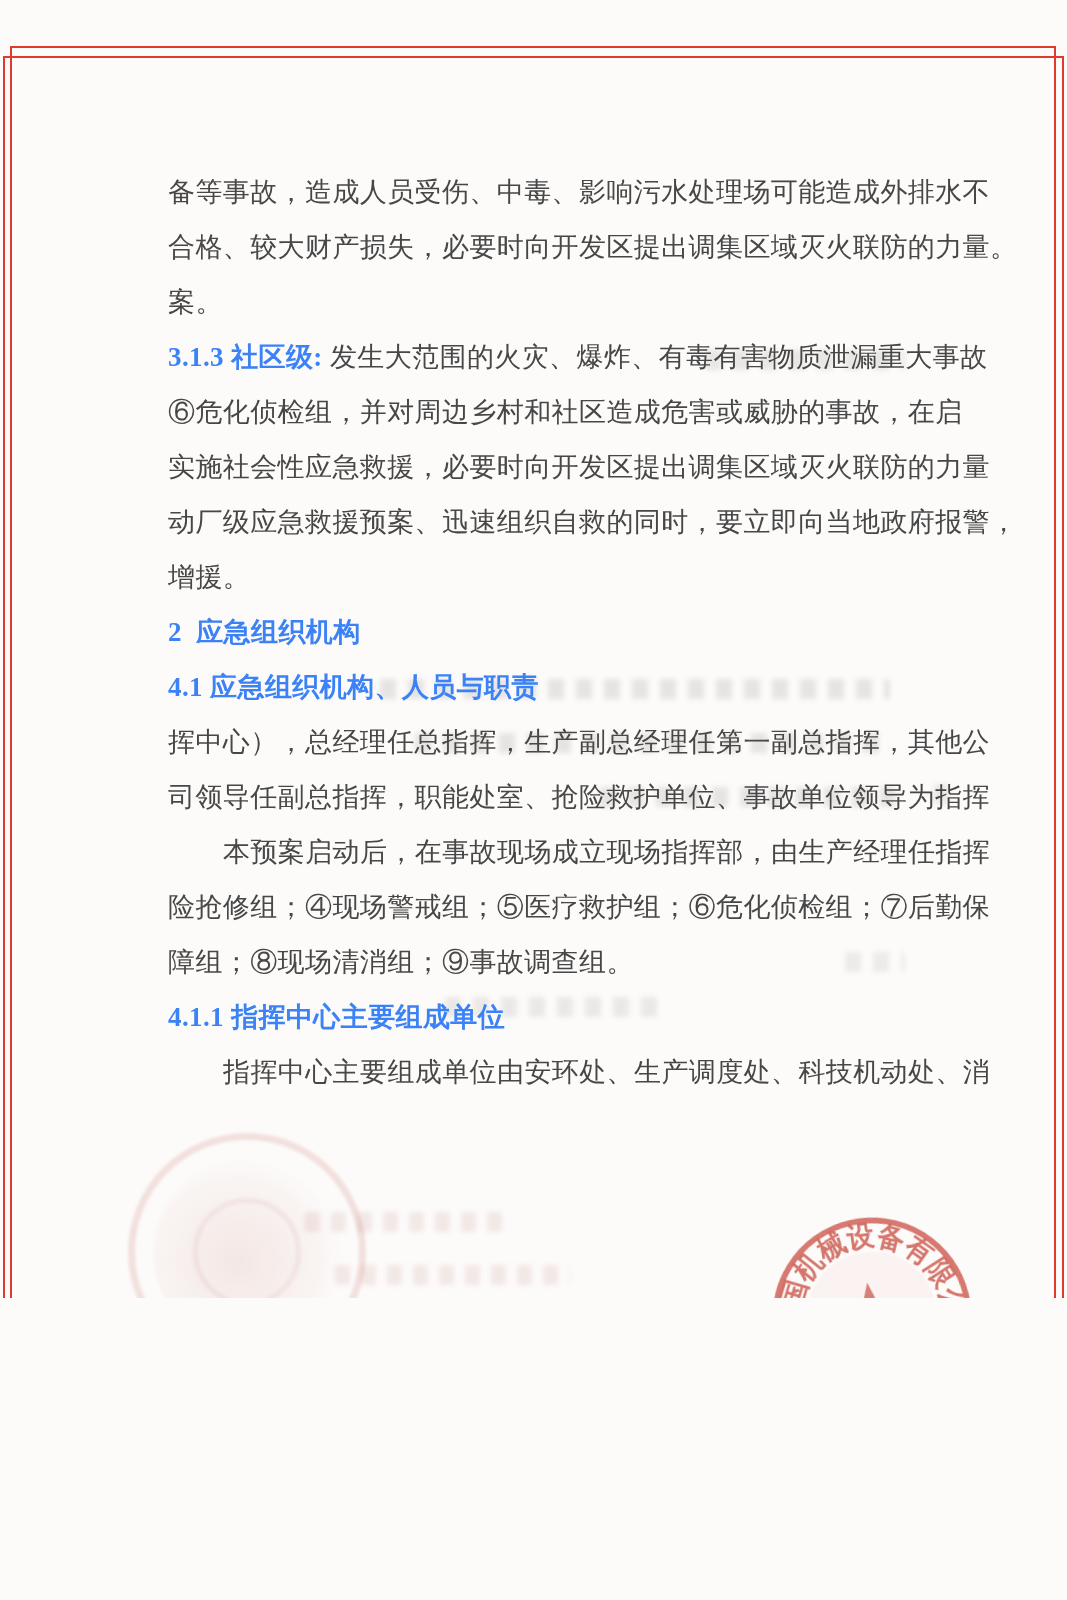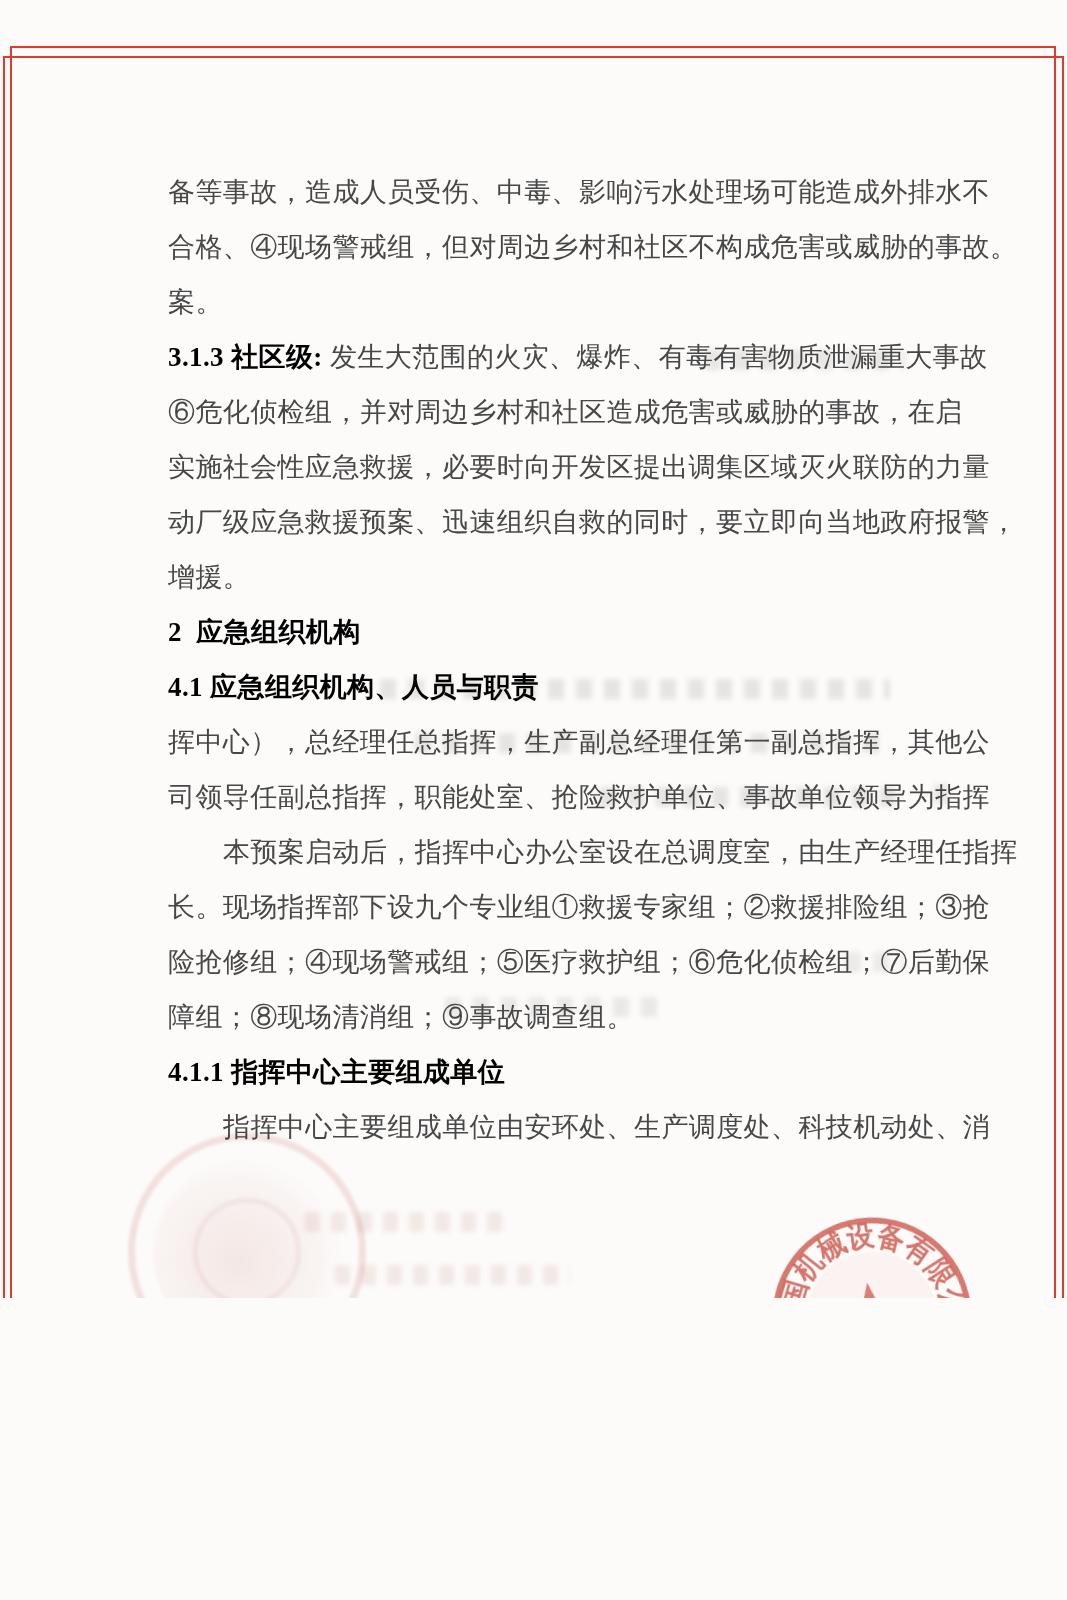--- a/index.html
+++ b/index.html
@@ -24,21 +24,21 @@
 
   
   .text-block{
     position:absolute;left:168px;top:165px;width:746px;
     font-size:27px;line-height:55px;color:var(--ink);
     letter-spacing:.4px;
     filter:blur(.25px);
   }
   .line{white-space:pre;height:55px;}
   .line.indent{padding-left:55px;}
-  .bold{font-weight:700;color:#000000;}
+  .bold{font-weight:700;color:#3b82f6;}
 
   
   .bt{
     position:absolute;height:20px;border-radius:3px;
     background:repeating-linear-gradient(90deg, rgba(140,130,126,.38) 0 16px, rgba(140,130,126,0) 16px 28px);
     filter:blur(2.6px);opacity:.5;
   }
   .bt.pink{background:repeating-linear-gradient(90deg, rgba(190,130,122,.35) 0 15px, rgba(190,130,122,0) 15px 26px);}
 
   
@@ -79,33 +79,32 @@
   <div class="bt" style="left:415px;top:733px;width:475px;"></div>
   <div class="bt" style="left:600px;top:787px;width:295px;"></div>
   <div class="bt" style="left:933px;top:784px;width:24px;opacity:.4"></div>
   <div class="bt" style="left:845px;top:952px;width:60px;opacity:.35"></div>
   <div class="bt" style="left:445px;top:997px;width:215px;opacity:.4"></div>
   <div class="bt pink" style="left:305px;top:1212px;width:200px;opacity:.45"></div>
   <div class="bt pink" style="left:335px;top:1265px;width:235px;opacity:.45"></div>
 
   <div class="text-block">
       <div class="line"><span>备等事故，造成人员受伤、中毒、影响污水处理场可能造成外排水不</span></div>
-      <div class="line"><span>合格、④现场警戒组，但对周边乡村和社区不构成危害或威胁的事故。</span></div>
+      <div class="line"><span>合格、较大财产损失，必要时向开发区提出调集区域灭火联防的力量。</span></div>
       <div class="line"><span>案。</span></div>
       <div class="line"><span class="bold">3.1.3 社区级: </span><span>发生大范围的火灾、爆炸、有毒有害物质泄漏重大事故</span></div>
       <div class="line"><span>⑥危化侦检组，并对周边乡村和社区造成危害或威胁的事故，在启</span></div>
       <div class="line"><span>实施社会性应急救援，必要时向开发区提出调集区域灭火联防的力量</span></div>
       <div class="line"><span>动厂级应急救援预案、迅速组织自救的同时，要立即向当地政府报警，</span></div>
       <div class="line"><span>增援。</span></div>
       <div class="line bold"><span class="bold">2  应急组织机构</span></div>
       <div class="line bold"><span class="bold">4.1 应急组织机构、人员与职责</span></div>
       <div class="line"><span>挥中心），总经理任总指挥，生产副总经理任第一副总指挥，其他公</span></div>
       <div class="line"><span>司领导任副总指挥，职能处室、抢险救护单位、事故单位领导为指挥</span></div>
-      <div class="line indent"><span>本预案启动后，指挥中心办公室设在总调度室，由生产经理任指挥</span></div>
-      <div class="line"><span>长。现场指挥部下设九个专业组①救援专家组；②救援排险组；③抢</span></div>
+      <div class="line indent"><span>本预案启动后，在事故现场成立现场指挥部，由生产经理任指挥</span></div>
       <div class="line"><span>险抢修组；④现场警戒组；⑤医疗救护组；⑥危化侦检组；⑦后勤保</span></div>
       <div class="line"><span>障组；⑧现场清消组；⑨事故调查组。</span></div>
       <div class="line bold"><span class="bold">4.1.1 指挥中心主要组成单位</span></div>
       <div class="line indent"><span>指挥中心主要组成单位由安环处、生产调度处、科技机动处、消</span></div>
     </div>
 
   <div class="ghost-stamp"></div>
 
   <svg class="seal" viewBox="0 0 200 200">
     <defs>

